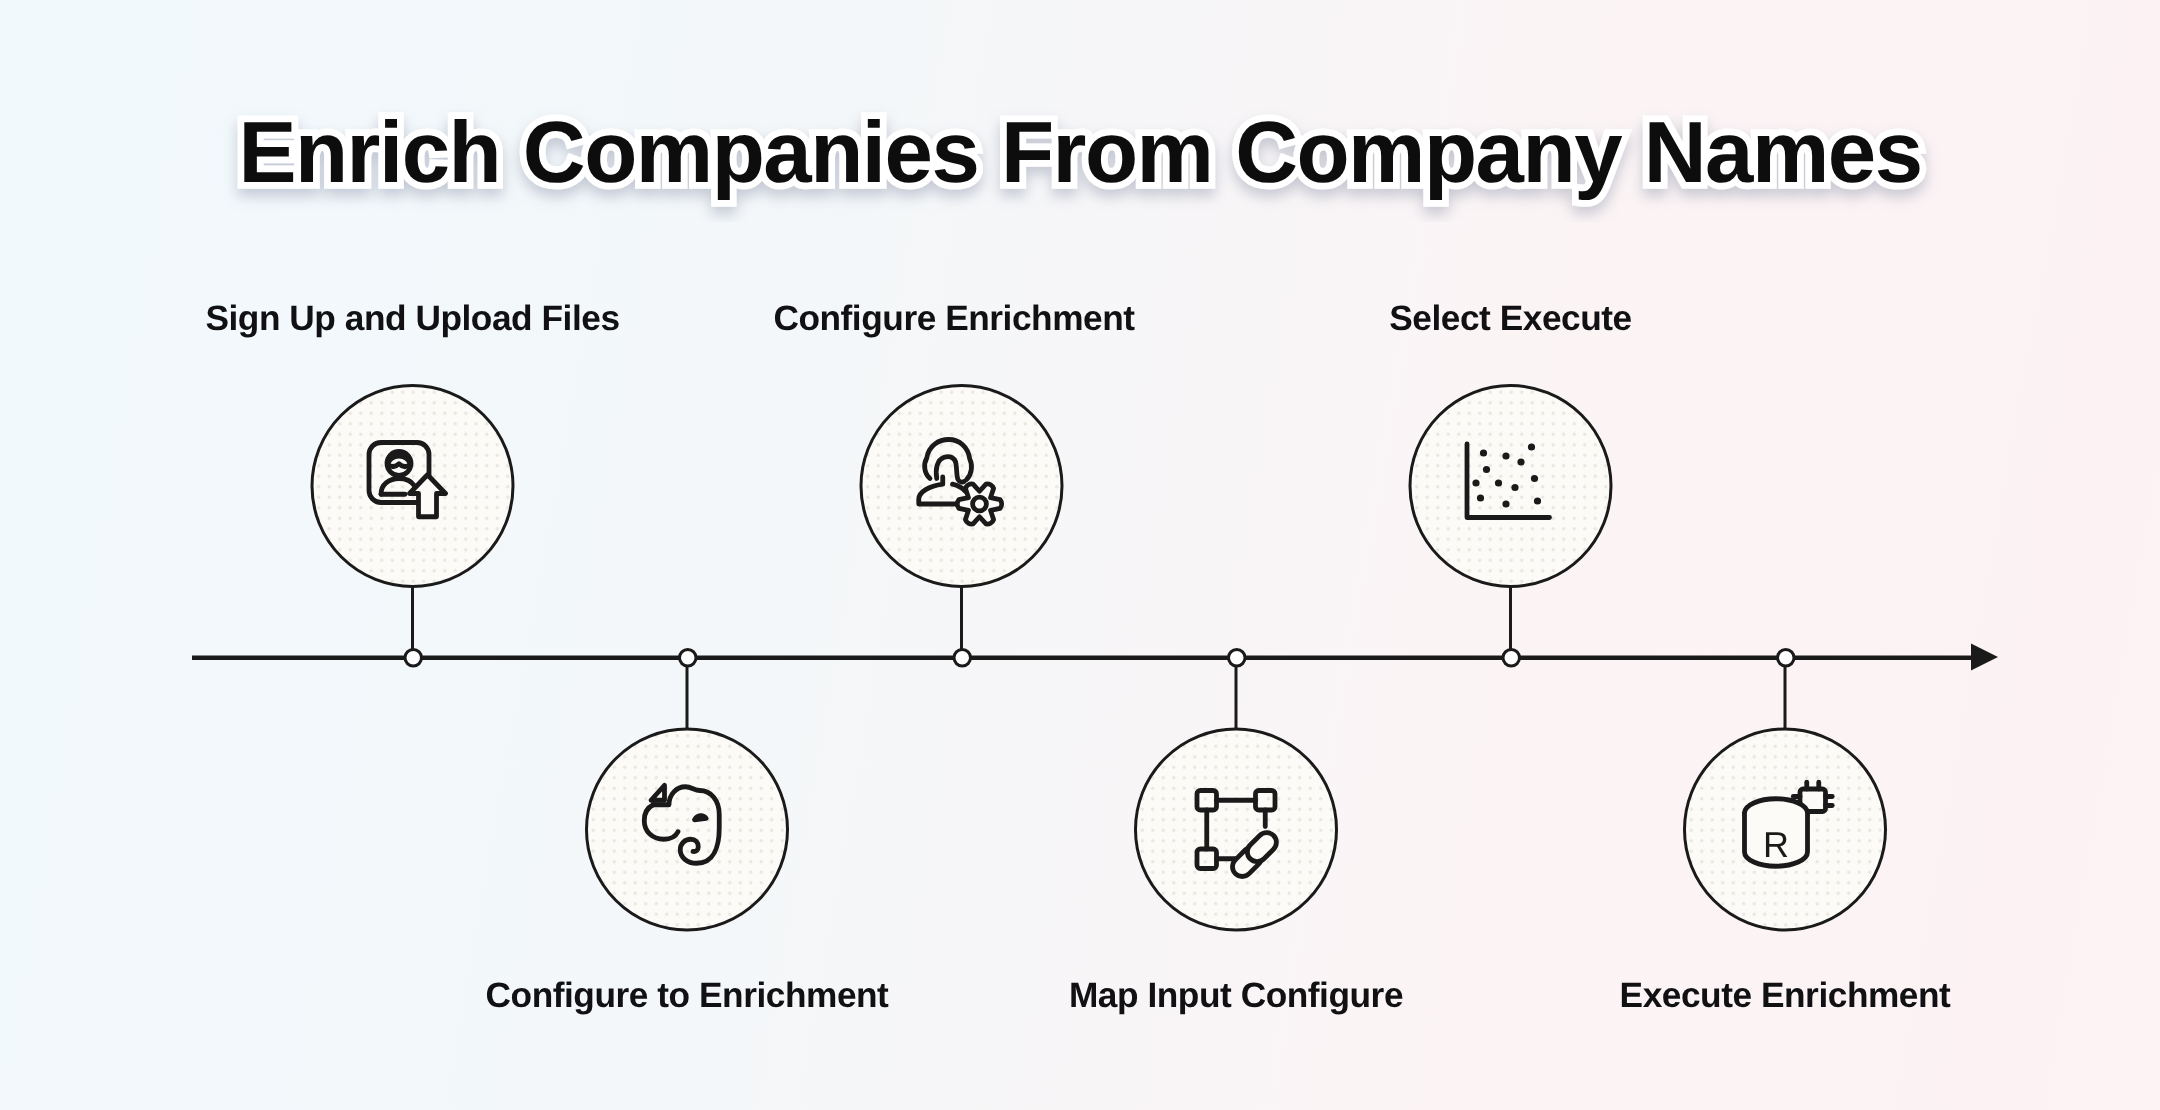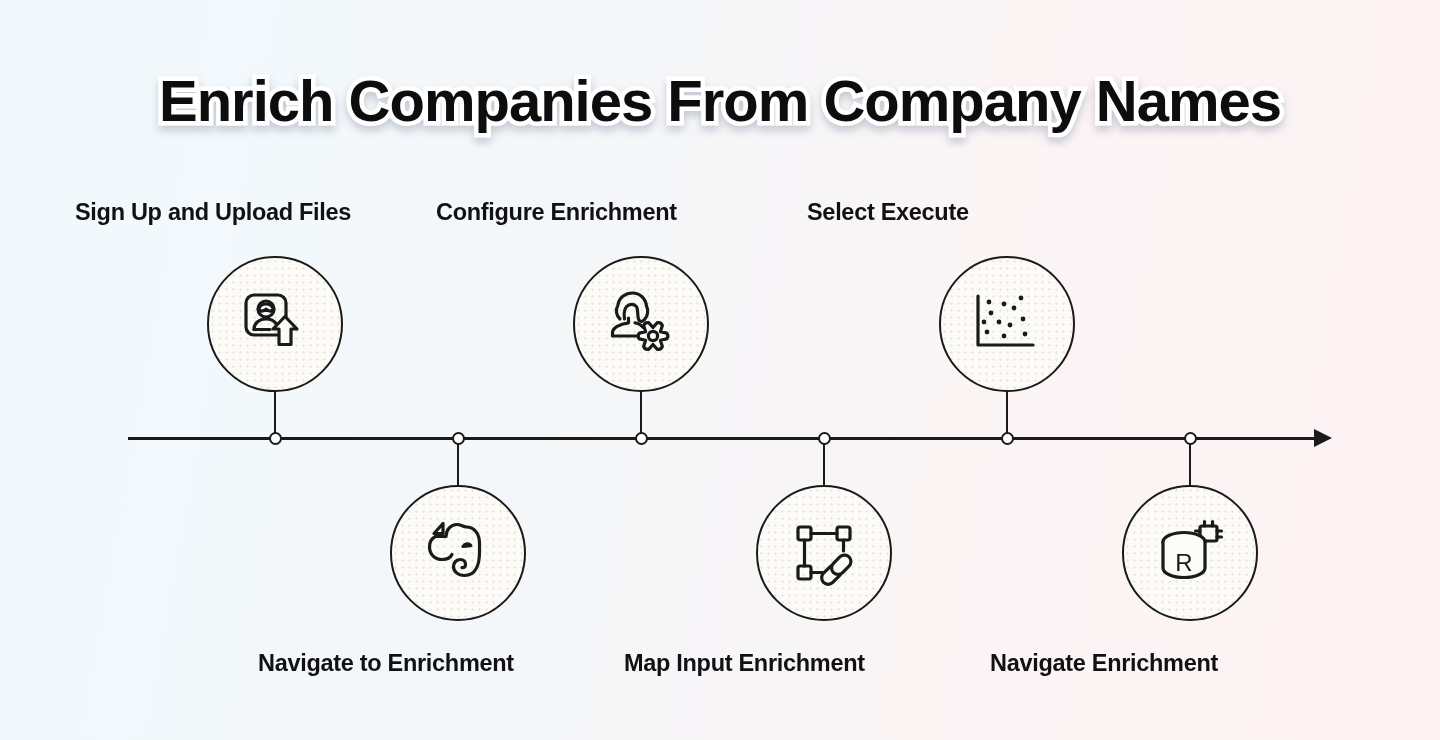--- a/index.html
+++ b/index.html
@@ -31,21 +31,21 @@
   .step-circle {
     position:absolute; width:136px; height:136px; border-radius:50%;
     border:2.6px solid #1a1a1a; background-color:#fcfbf7;
     background-image: radial-gradient(rgba(125,115,92,0.14) 1px, transparent 1.4px);
     background-size:7px 7px;
     display:flex; align-items:center; justify-content:center;
   }
   .step-circle.above { top:256px; }
   .step-circle.below { top:485px; }
   .step-label {
-    position:absolute; width:400px; text-align:left;
+    position:absolute; width:400px; text-align:center;
     font-size:23.5px; font-weight:bold; color:#111114; letter-spacing:-0.3px;
   }
   .step-label.above { top:199px; }
   .step-label.below { top:650px; }
   .icon-svg { width:100px; height:100px; }
   .icon-svg path, .icon-svg rect, .icon-svg circle, .icon-svg line {
     stroke:#1a1a1a; stroke-width:3.2; fill:none; stroke-linecap:round; stroke-linejoin:round;
   }
   .icon-svg .fillbg { fill:#fcfbf7; }
   .icon-svg .dot { fill:#1a1a1a; stroke:none; }
@@ -79,21 +79,21 @@
         <path d="M 29,55.5 C 29,49 34.5,45 41,45 C 45.5,45 49,46.5 51,49.5"></path>
         <path d="M 29,55.5 L 45,55.5"></path>
         <path class="fillbg" d="M 60,42.5 L 72,55 L 66,55 L 66,70.5 L 54,70.5 L 54,55 L 48,55 Z"></path>
       </svg>
     </div>
     <div class="stem above" style="left:273.8px"></div>
     <div class="node" style="left:268.5px"></div>
   </div>
 
   <div>
-    <div class="step-label below" style="left:258px">Navigate to  Enrichment</div>
+    <div class="step-label below" style="left:258px">Configure to  Enrichment</div>
     <div class="step-circle below" style="left:390px">
       <svg class="icon-svg" viewBox="0 0 100 100">
         <path d="M 35,20.5 L 35,30.5 L 26,30.5 Z"></path>
         <path d="M 27.5,33.5 L 38,33.5 C 38,26.5 43,21.5 49,21.5 C 53,21.5 55,24 58.5,24 C 66,24 71.5,30.5 71.5,40 L 71.5,49 C 71.5,61 68,72.5 56.5,72.5 C 50,72.5 45.5,68.5 45.5,63.5 C 45.5,59.5 48.5,56.5 52.5,56.5 C 55.5,56.5 57.5,58.5 57.5,61.5 C 57.5,63.6 56,65 54,64.6"></path>
         <path d="M 27.5,33.5 C 23.5,35.5 21.5,39.5 21.5,44 C 21.5,51.5 27,56.5 34.5,56.5 C 39,56.5 42.5,54.5 44,51.5"></path>
         <path d="M 55,43.5 C 57,40.2 60.8,40 62.8,42.6 L 55,43.5 Z" stroke-width="2.6"></path>
       </svg>
     </div>
     <div class="stem below" style="left:456.8px"></div>
     <div class="node" style="left:451.5px"></div>
@@ -109,21 +109,21 @@
         <path d="M 44,48.8 C 47.5,49.6 50.5,51.2 52.3,53.4"></path>
         <path class="fillbg" d="M 69.36,57.75 L 75.69,59.09 A 4.5 4.5 0 0 1 75.69,64.91 L 69.36,66.25 L 71.37,72.40 A 4.5 4.5 0 0 1 66.33,75.31 L 62,70.5 L 57.67,75.31 A 4.5 4.5 0 0 1 52.63,72.40 L 54.64,66.25 L 48.31,64.91 A 4.5 4.5 0 0 1 48.31,59.09 L 54.64,57.75 L 52.63,51.60 A 4.5 4.5 0 0 1 57.67,48.69 L 62,53.5 L 66.33,48.69 A 4.5 4.5 0 0 1 71.37,51.60 Z"></path>
         <circle cx="62" cy="62" r="4.6"></circle>
       </svg>
     </div>
     <div class="stem above" style="left:639.8px"></div>
     <div class="node" style="left:634.5px"></div>
   </div>
 
   <div>
-    <div class="step-label below" style="left:624px">Map Input Enrichment</div>
+    <div class="step-label below" style="left:624px">Map Input Configure</div>
     <div class="step-circle below" style="left:756px">
       <svg class="icon-svg" viewBox="0 0 100 100">
         <rect x="24" y="24" width="13" height="13" rx="2.2"></rect>
         <rect x="63" y="24" width="13" height="13" rx="2.2"></rect>
         <rect x="24" y="63" width="13" height="13" rx="2.2"></rect>
         <line x1="37" y1="30.5" x2="63" y2="30.5"></line>
         <line x1="30.5" y1="37" x2="30.5" y2="63"></line>
         <line x1="69.5" y1="37" x2="69.5" y2="48"></line>
         <line x1="37" y1="69.5" x2="51" y2="69.5"></line>
         <g transform="rotate(-45 63 66)">
@@ -153,21 +153,21 @@
           <circle class="dot" cx="30" cy="58" r="2.4"></circle>
         <circle class="dot" cx="47" cy="62" r="2.4"></circle>
           <circle class="dot" cx="68" cy="60" r="2.4"></circle>
       </svg>
     </div>
     <div class="stem above" style="left:1005.8px"></div>
     <div class="node" style="left:1000.5px"></div>
   </div>
 
   <div>
-    <div class="step-label below" style="left:990px">Navigate Enrichment</div>
+    <div class="step-label below" style="left:990px">Execute Enrichment</div>
     <div class="step-circle below" style="left:1122px">
       <svg class="icon-svg" viewBox="0 0 100 100">
         <g>
           <rect class="fillbg" x="60" y="23" width="17" height="15" rx="2"></rect>
           <line x1="64.5" y1="23" x2="64.5" y2="18.5"></line>
           <line x1="72.5" y1="23" x2="72.5" y2="18.5"></line>
           <line x1="77" y1="28" x2="81.5" y2="28"></line>
           <line x1="77" y1="34" x2="81.5" y2="34"></line>
           <line x1="60" y1="28" x2="55.5" y2="28"></line>
         </g>

